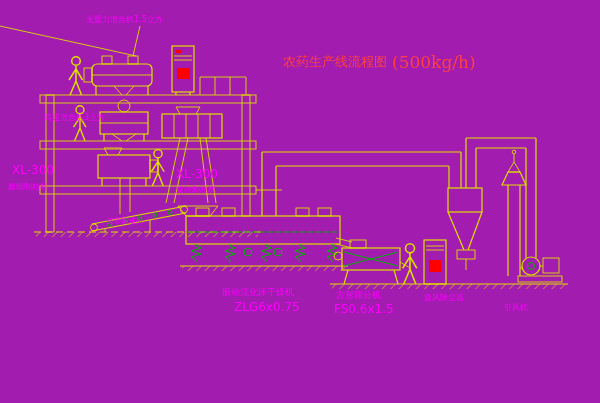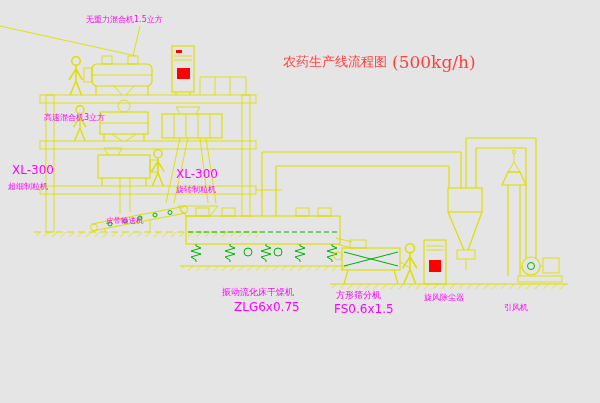--- a/index.html
+++ b/index.html
@@ -1,17 +1,17 @@
 <!DOCTYPE html>
 <html><head>
 <meta charset="utf-8">
 <style>
   html,body{margin:0;padding:0;background:#ffffff;}
   .stage{
-    position:relative;width:600px;height:403px;background:#e5e5e5;overflow:hidden;
+    position:relative;width:600px;height:403px;background:#a21caf;overflow:hidden;
     font-family:"DejaVu Sans","Liberation Sans",sans-serif;
   }
   svg{position:absolute;top:0;left:0;}
   .y{stroke:#dede00;fill:none;stroke-width:1.2;}
   .yt{stroke:#dede00;fill:none;stroke-width:0.9;}
   .g{stroke:#00b400;fill:none;stroke-width:1;}
   .red{fill:#ff0000;stroke:none;}
   .lbl{fill:#ff00ff;font-family:"DejaVu Sans","Liberation Sans",sans-serif;}
   .ttl{fill:#ff4040;font-family:"DejaVu Serif","Liberation Serif",serif;}
 </style>

